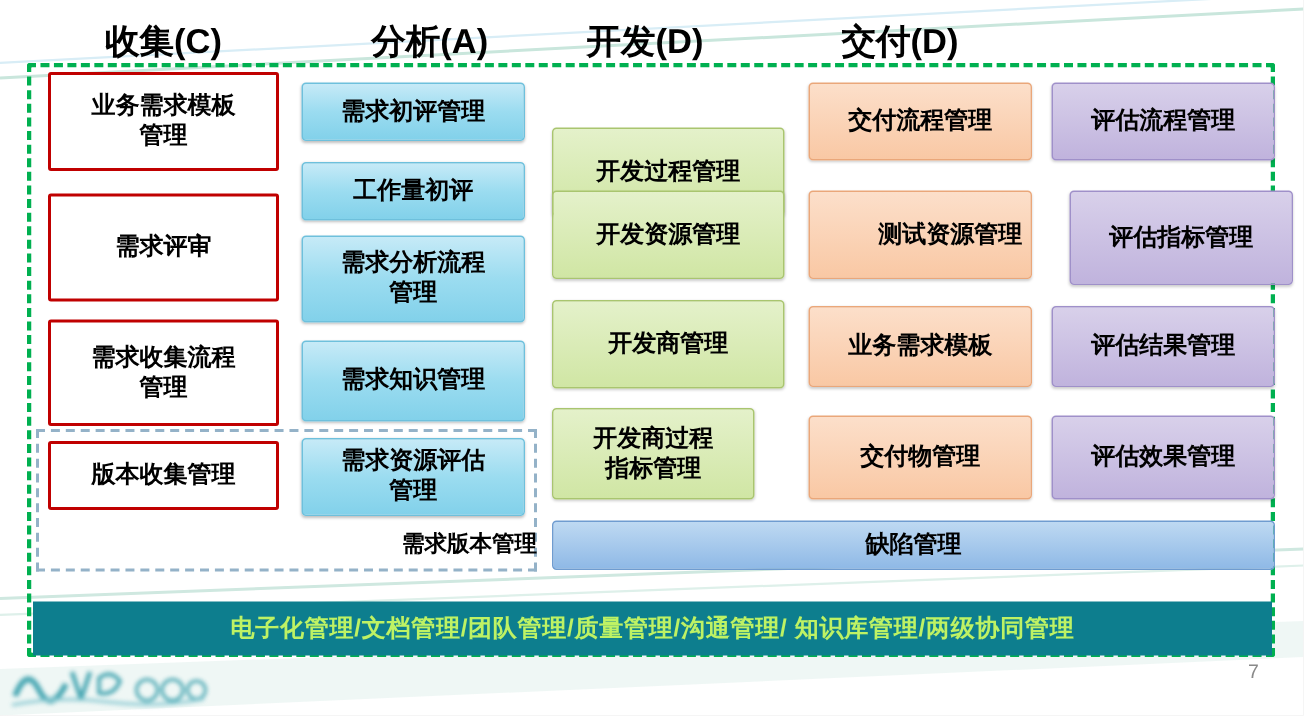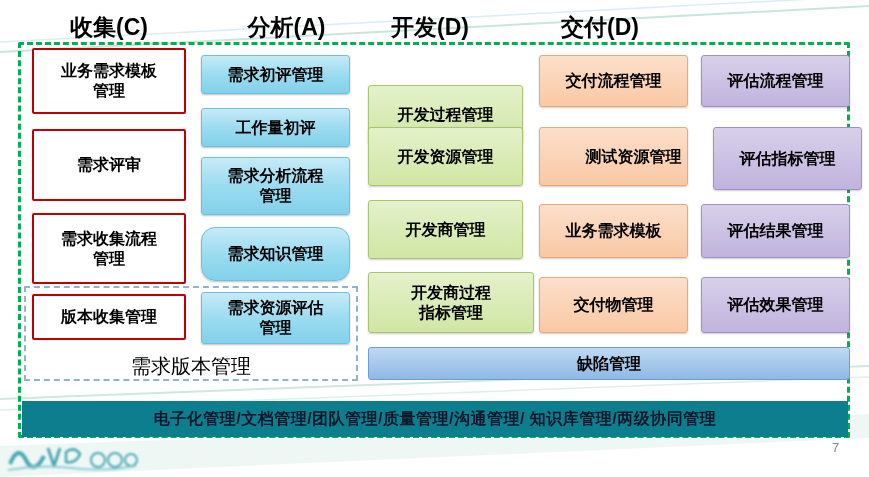--- a/index.html
+++ b/index.html
@@ -19,24 +19,24 @@
   .orange{background:linear-gradient(180deg,#fcdfca 0%,#f9c8a4 100%);
         border:1px solid #eaa77a;box-shadow:0 1px 2px rgba(0,0,0,.2);}
   .purple{background:linear-gradient(180deg,#d8d0ea 0%,#c0b3dd 100%);
         border:1px solid #9f90c9;box-shadow:0 1px 2px rgba(0,0,0,.2);}
   .defect{background:linear-gradient(180deg,#bed9f2 0%,#8fb9e6 100%);
         border:1px solid #6f9cd0;}
   .outer-dash{position:absolute;left:18px;top:42px;width:832px;height:396px;
         border:3px dashed #00b050;box-sizing:border-box;border-radius:2px;}
   .group-dash{position:absolute;left:24px;top:286px;width:334px;height:95px;
         border:2px dashed #94b2c8;box-sizing:border-box;}
-  .group-label{position:absolute;left:24px;top:353px;width:334px;text-align:center;
-        font-size:20px;font-weight:normal;color:#000;}
+  .group-label{position:absolute;left:24px;top:353px;width:334px;text-align:right;
+        font-size:15px;font-weight:bold;color:#000;}
   .footer-bar{position:absolute;left:22px;top:401px;width:826px;height:36px;background:#0d7e8e;
-        color:#0f172a;display:flex;align-items:center;justify-content:center;
+        color:#bef264;display:flex;align-items:center;justify-content:center;
         font-size:16px;font-weight:bold;letter-spacing:.5px;}
   .page-num{position:absolute;left:832px;top:440px;font-size:13px;color:#8a8a8a;}
   .logo{position:absolute;left:6px;top:438px;width:132px;height:36px;filter:blur(1.3px);opacity:.85;}
 </style>
 </head>
 <body>
 
 <div class="stage">
 
   <svg class="deco" viewBox="0 0 869 477">
@@ -58,31 +58,31 @@
 管理</div>
   <div class="box red" style="left:32px;top:129px;width:154px;height:72px;">需求评审</div>
   <div class="box red" style="left:32px;top:213px;width:154px;height:71px;">需求收集流程
 管理</div>
   <div class="box red" style="left:32px;top:294px;width:154px;height:46px;">版本收集管理</div>
 
   <div class="box blue" style="left:201px;top:55px;width:149px;height:39px;">需求初评管理</div>
   <div class="box blue" style="left:201px;top:108px;width:149px;height:39px;">工作量初评</div>
   <div class="box blue" style="left:201px;top:157px;width:149px;height:58px;">需求分析流程
 管理</div>
-  <div class="box blue" style="left:201px;top:227px;width:149px;height:54px;border-radius:14px;">需求知识管理</div>
+  <div class="box blue" style="left:201px;top:227px;width:149px;height:54px;">需求知识管理</div>
   <div class="box blue" style="left:201px;top:292px;width:149px;height:52px;">需求资源评估
 管理</div>
 
   <div class="group-dash"></div>
   <div class="group-label">需求版本管理</div>
 
   <div class="box green" style="left:368px;top:55px;width:155px;height:59px;margin-top:30px;">开发过程管理</div>
   <div class="box green" style="left:368px;top:127px;width:155px;height:59px;">开发资源管理</div>
   <div class="box green" style="left:368px;top:200px;width:155px;height:59px;">开发商管理</div>
-  <div class="box green" style="left:368px;top:272px;width:166px;height:61px;">开发商过程
+  <div class="box green" style="left:368px;top:272px;width:135px;height:61px;">开发商过程
 指标管理</div>
 
   <div class="box orange" style="left:539px;top:55px;width:149px;height:52px;">交付流程管理</div>
   <div class="box orange" style="left:539px;top:127px;width:149px;height:59px;padding-left:44px;">测试资源管理</div>
   <div class="box orange" style="left:539px;top:204px;width:149px;height:54px;">业务需求模板</div>
   <div class="box orange" style="left:539px;top:277px;width:149px;height:56px;">交付物管理</div>
 
   <div class="box purple" style="left:701px;top:55px;width:149px;height:52px;">评估流程管理</div>
   <div class="box purple" style="left:701px;top:127px;width:149px;height:63px;margin-left:12px;">评估指标管理</div>
   <div class="box purple" style="left:701px;top:204px;width:149px;height:54px;">评估结果管理</div>

